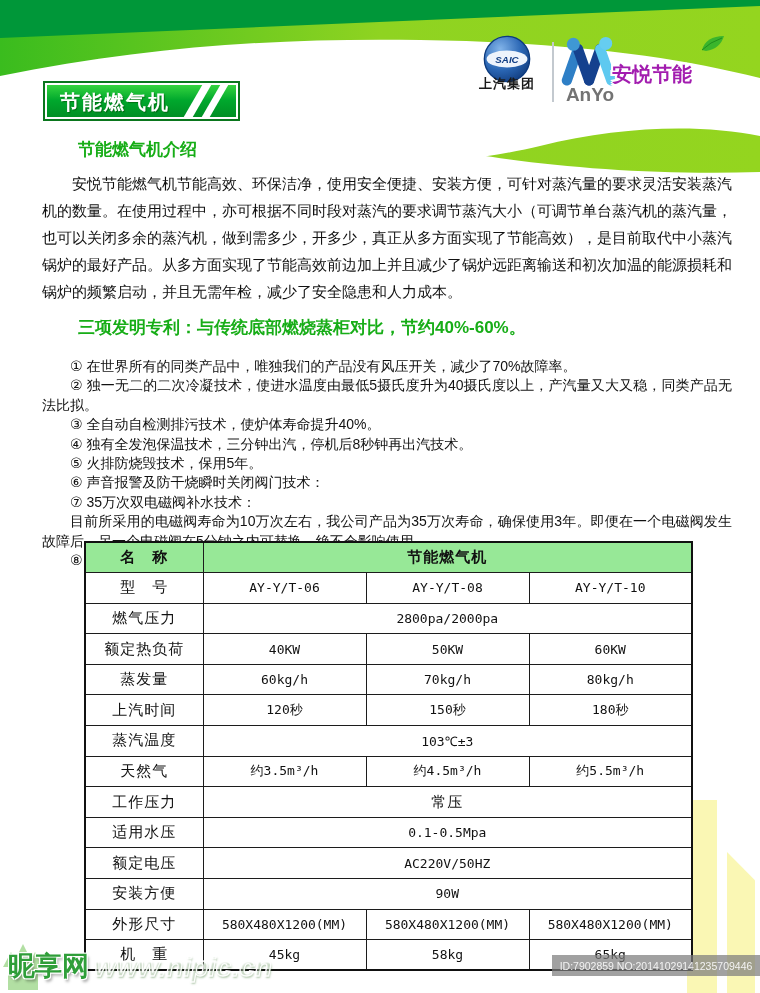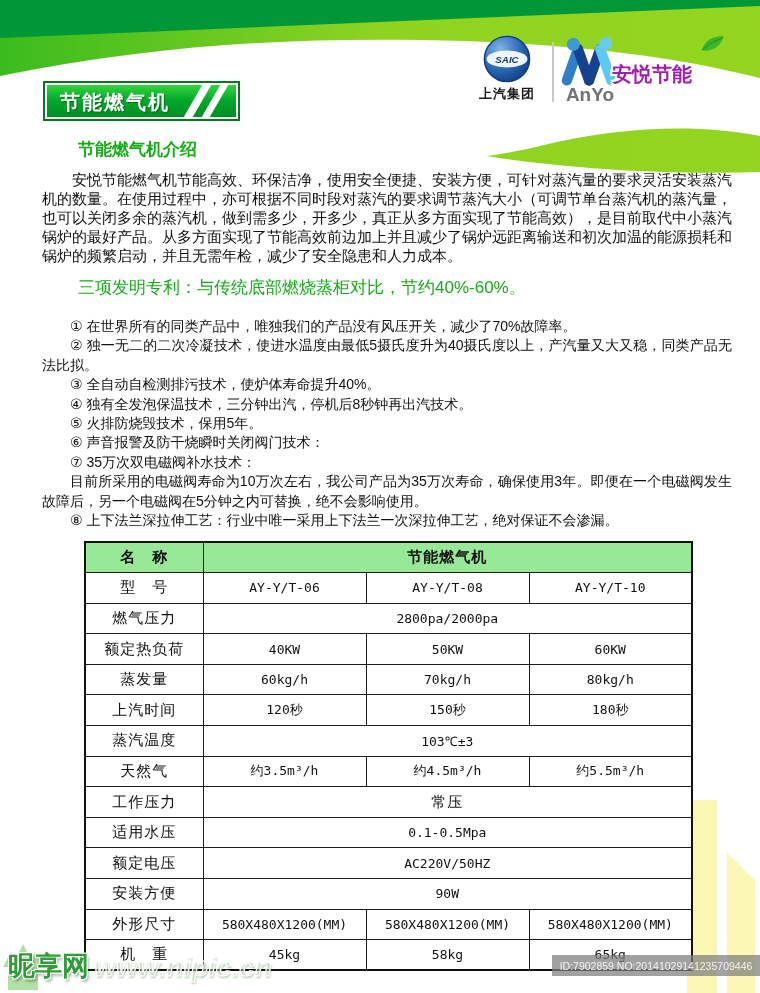--- a/index.html
+++ b/index.html
@@ -15,38 +15,38 @@
     border:2px solid #fff; box-shadow:0 0 0 2px #0a761d;
     overflow:hidden; z-index:3; }
   .banner-text { position:absolute; left:13px; top:4px; color:#fff; font-weight:bold;
     font-size:20px; letter-spacing:2px; text-shadow:1px 1px 1px rgba(0,70,0,.55); }
   .banner .slash { position:absolute; top:-4px; bottom:-4px; background:#fff; transform:skewX(-30deg); }
   .slash1 { right:34px; width:9px; }
   .slash2 { right:17px; width:8px; }
 
   
   .saic-logo { position:absolute; left:483px; top:35px; z-index:3; }
-  .saic-caption { position:absolute; left:471px; top:85px; width:72px; text-align:center;
+  .saic-caption { position:absolute; left:471px; top:75px; width:72px; text-align:center;
     font-size:13px; font-weight:bold; color:#1a1a1a; letter-spacing:1px; z-index:3; }
   .logo-divider { position:absolute; left:552px; top:42px; width:2px; height:60px; background:#c3c9cf; z-index:3; }
   .anyo-icon { position:absolute; left:560px; top:36px; z-index:3; }
   .anyo-text { position:absolute; left:560px; top:84px; width:60px; text-align:center;
     font-size:19px; font-weight:bold; color:#737373; z-index:3; }
   .brand-name { position:absolute; left:612px; top:47px; font-size:20px; font-weight:bold;
     color:#a21caf; letter-spacing:0px; z-index:3;
     text-shadow:-2px -2px 0 #fff, 2px -2px 0 #fff, -2px 2px 0 #fff, 2px 2px 0 #fff, 0 2px 0 #fff, 0 -2px 0 #fff, 2px 0 0 #fff, -2px 0 0 #fff;margin-top:14px; }
   .leaf-icon { position:absolute; left:700px; top:34px; z-index:4; }
 
   
   .content { position:absolute; left:42px; top:132px; width:690px; color:#111; z-index:2; }
   .intro-heading { font-size:17px; line-height:22px; font-weight:bold; color:#17ad17;
     margin:7px 0 0 36px; }
-  .intro-body { margin-top:9px; font-size:15px; line-height:19px; text-align:justify;
+  .intro-body { margin-top:9px; font-size:15px; line-height:27px; text-align:justify;
     text-indent:2em; }
-  .patents-heading { font-size:17px; line-height:22px; font-weight:normal; color:#17ad17;
+  .patents-heading { font-size:17px; line-height:22px; font-weight:bold; color:#17ad17;
     margin:12px 0 0 36px; }
   .patent-list { margin-top:18px; font-size:14px; line-height:19.4px; }
   .patent-list p { text-indent:2em; text-align:justify; }
 
   
   .spec-table { position:absolute; left:84px; top:541px; width:607px; border-collapse:collapse;
     table-layout:fixed; background:#fff; z-index:2; font-size:15px; color:#111; }
   .spec-table td { border:1px solid #1c1c1c; height:30.6px; text-align:center; padding:0;
     overflow:hidden; white-space:nowrap; }
   .spec-table { border:2px solid #111; }

